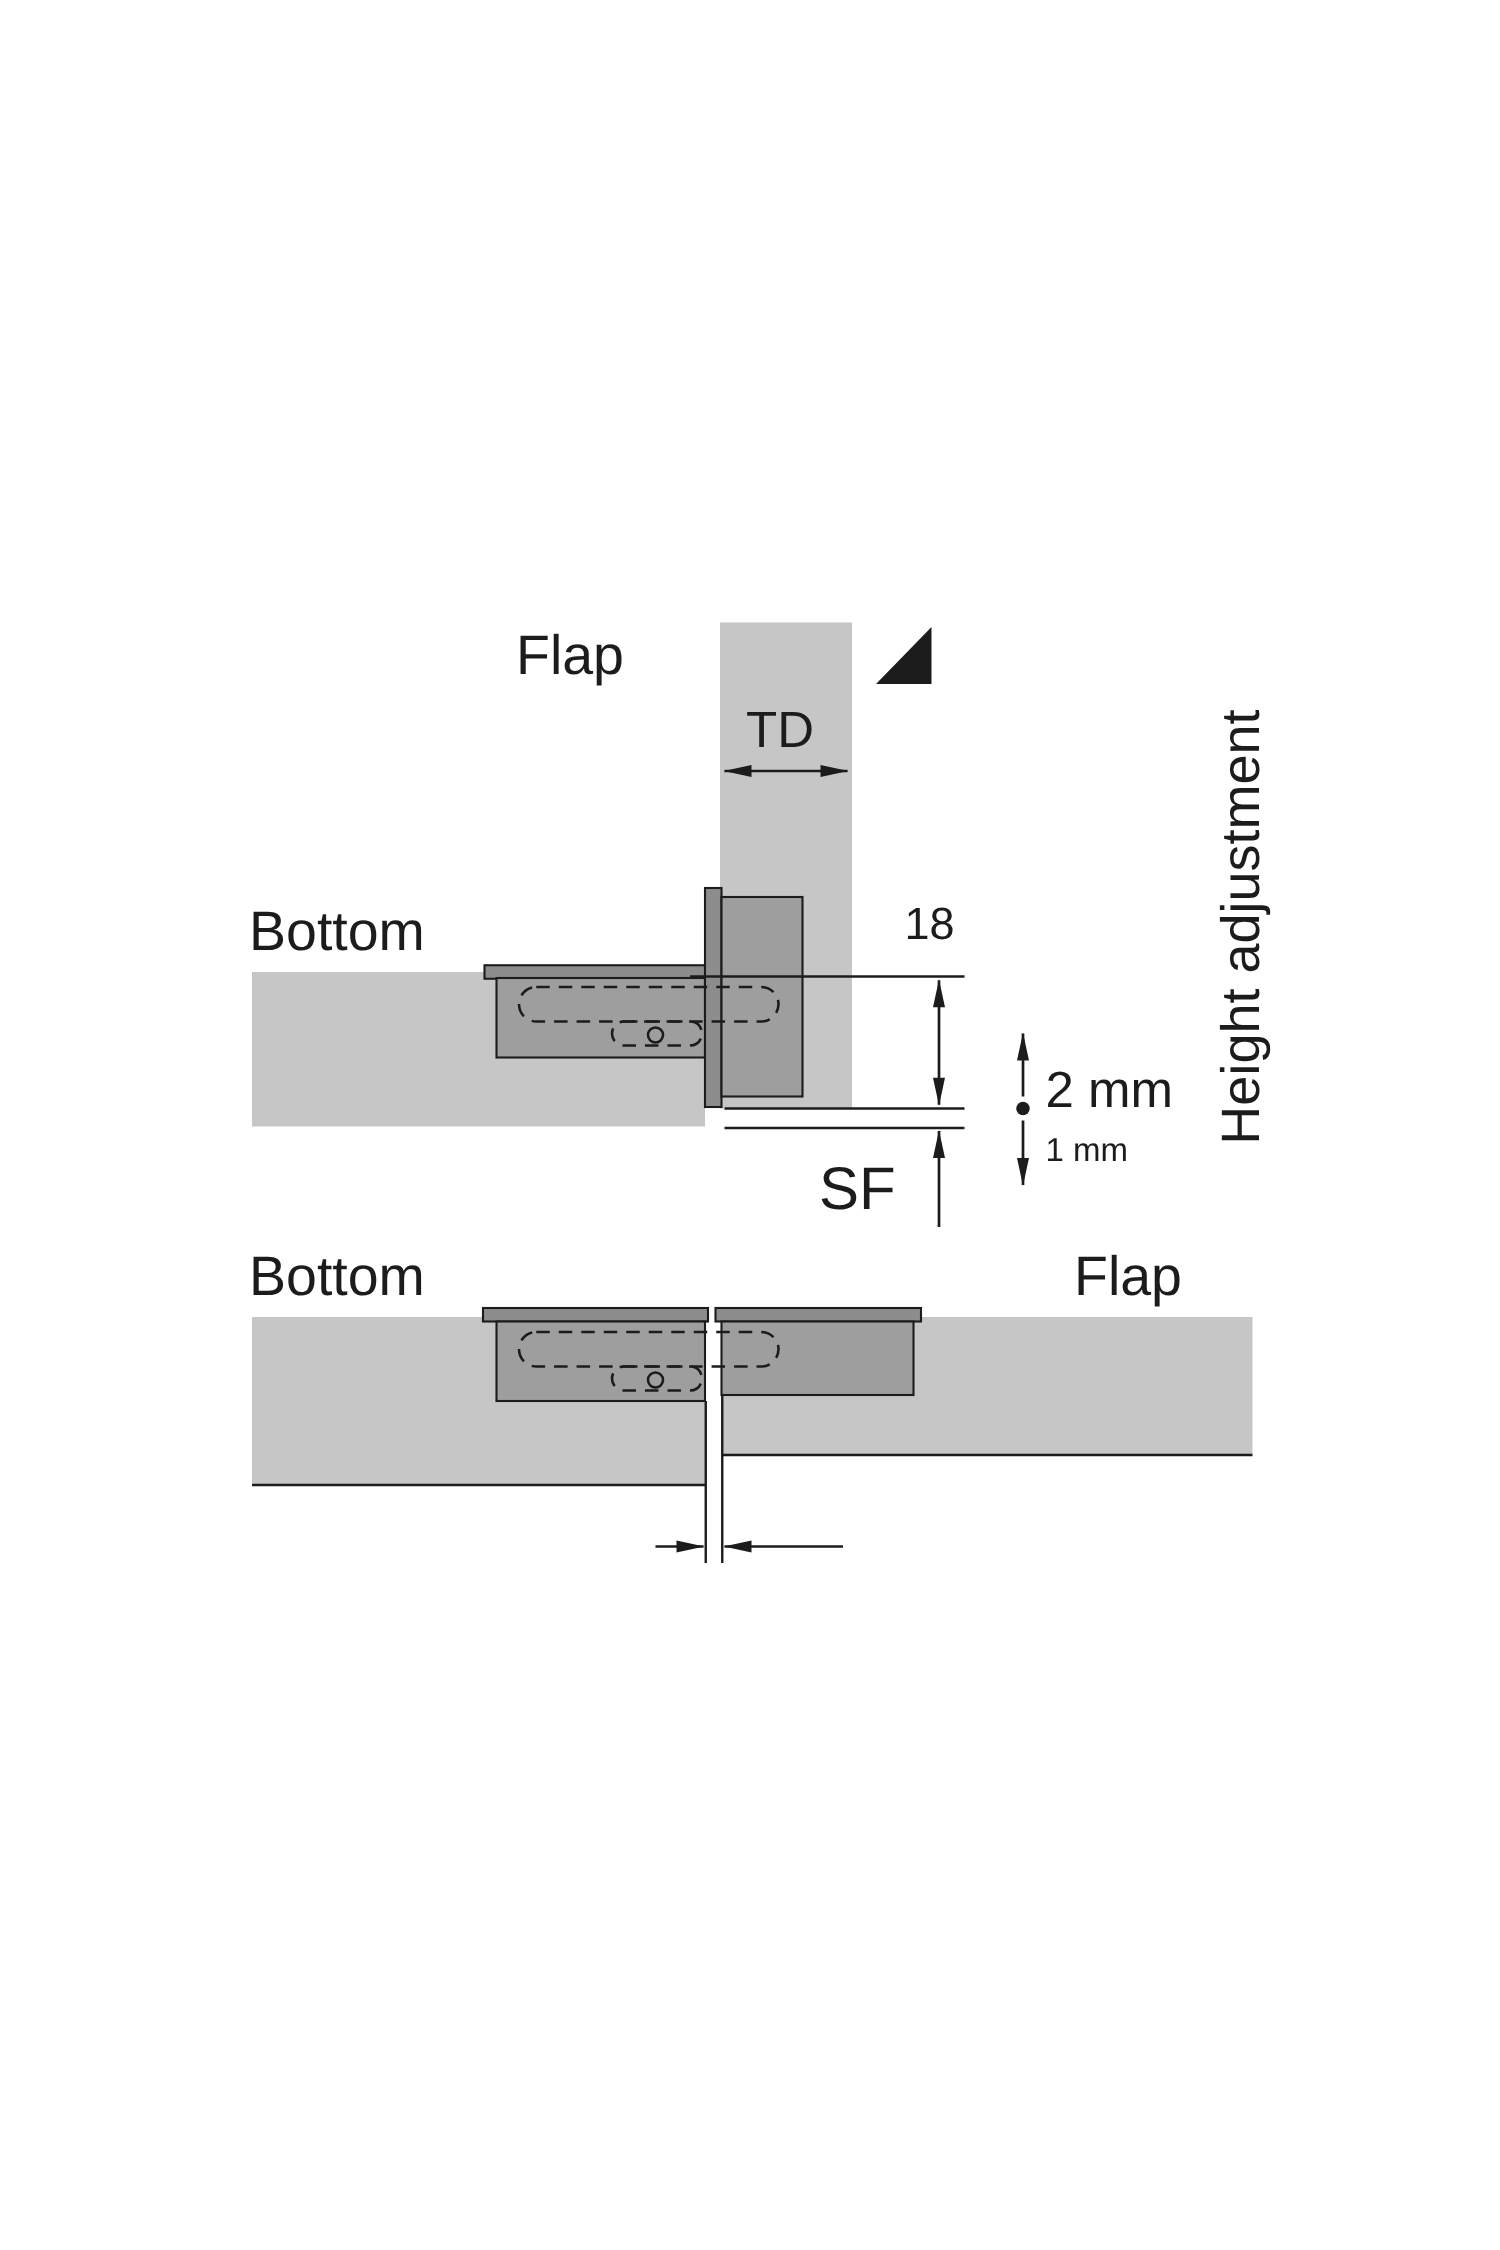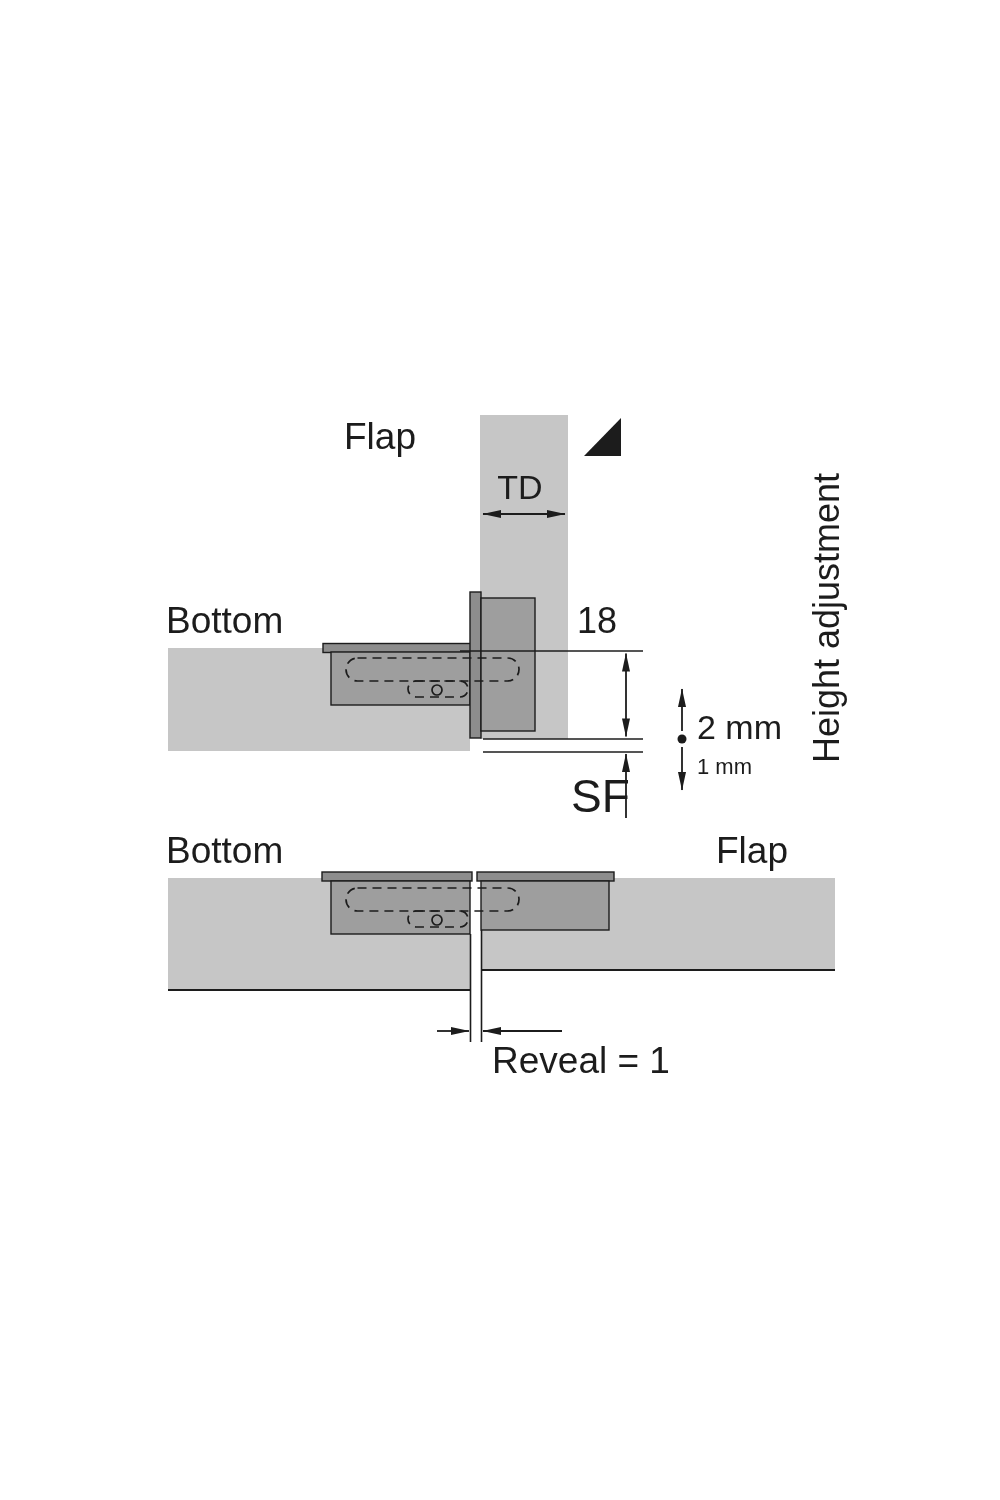--- a/index.html
+++ b/index.html
@@ -21,24 +21,24 @@
   .label {
     position: absolute;
     color: #1c1c1c;
     font-weight: 400;
     white-space: nowrap;
     line-height: 1.15;
   }
   .t-flap-top    { left: 344px; top: 416px; font-size: 37px; }
   .t-td          { left: 480px; top: 468px; width: 80px; text-align: center; font-size: 34px; }
   .t-bottom-top  { left: 166px; top: 600px; font-size: 37px; }
-  .t-18          { left: 577px; top: 600px; font-size: 36px; }
+  .t-18          { left: 603px; top: 600px; font-size: 30px; }
   .t-2mm         { left: 697px; top: 708px; font-size: 34px; }
   .t-1mm         { left: 697px; top: 754px; font-size: 22px; }
-  .t-sf          { left: 571px; top: 770px; font-size: 46px; }
+  .t-sf          { left: 546px; top: 770px; font-size: 40px; }
   .t-height-adj  {
     left: 657px; top: 597px;
     width: 340px; height: 42px;
     text-align: center;
     font-size: 36px;
     transform: rotate(-90deg);
     transform-origin: center center;
   }
   .t-bottom-low  { left: 166px; top: 830px; font-size: 37px; }
   .t-flap-low    { left: 716px; top: 830px; font-size: 37px; }
@@ -109,15 +109,14 @@
   <div class="label t-flap-top">Flap</div>
   <div class="label t-td">TD</div>
   <div class="label t-bottom-top">Bottom</div>
   <div class="label t-18">18</div>
   <div class="label t-2mm">2 mm</div>
   <div class="label t-1mm">1 mm</div>
   <div class="label t-sf">SF</div>
   <div class="label t-height-adj">Height adjustment</div>
   <div class="label t-bottom-low">Bottom</div>
   <div class="label t-flap-low">Flap</div>
-  <div class="label t-reveal">Reveal = 1</div>
 
 </div>
 
 </body></html>

